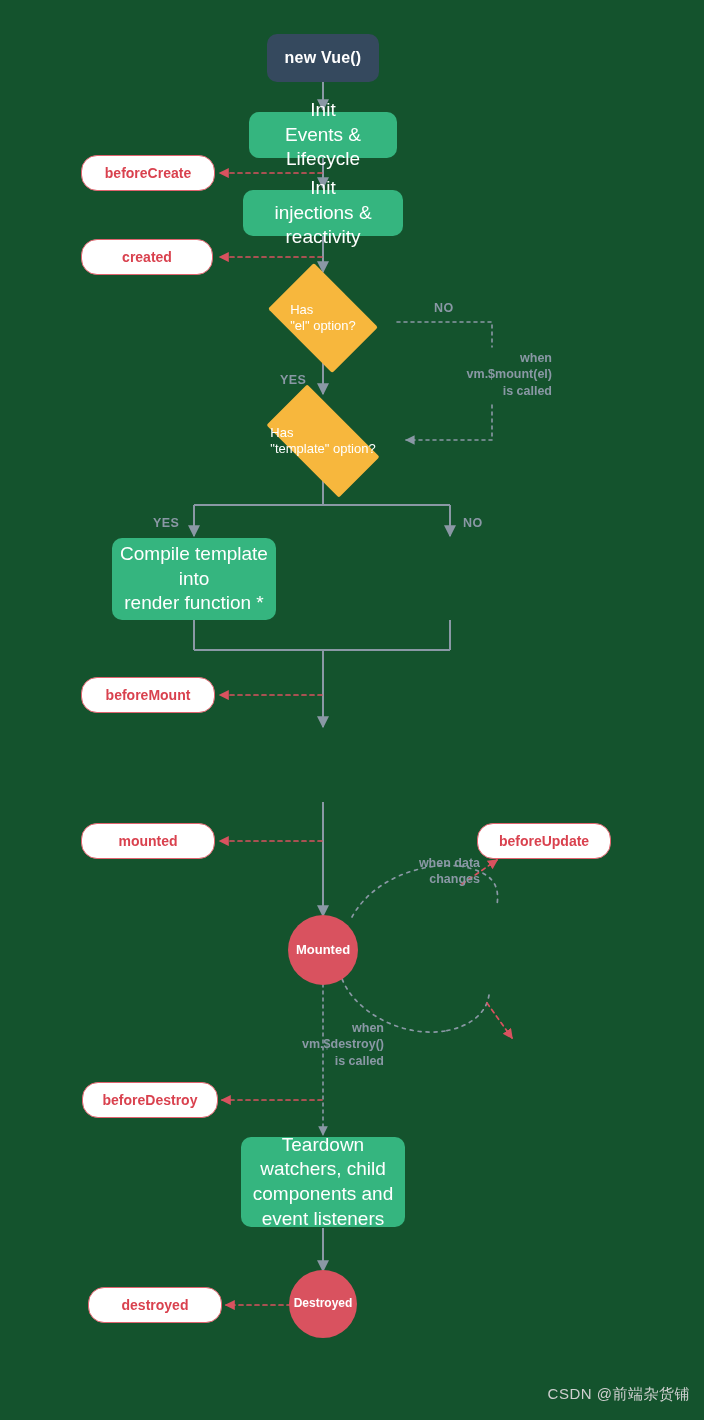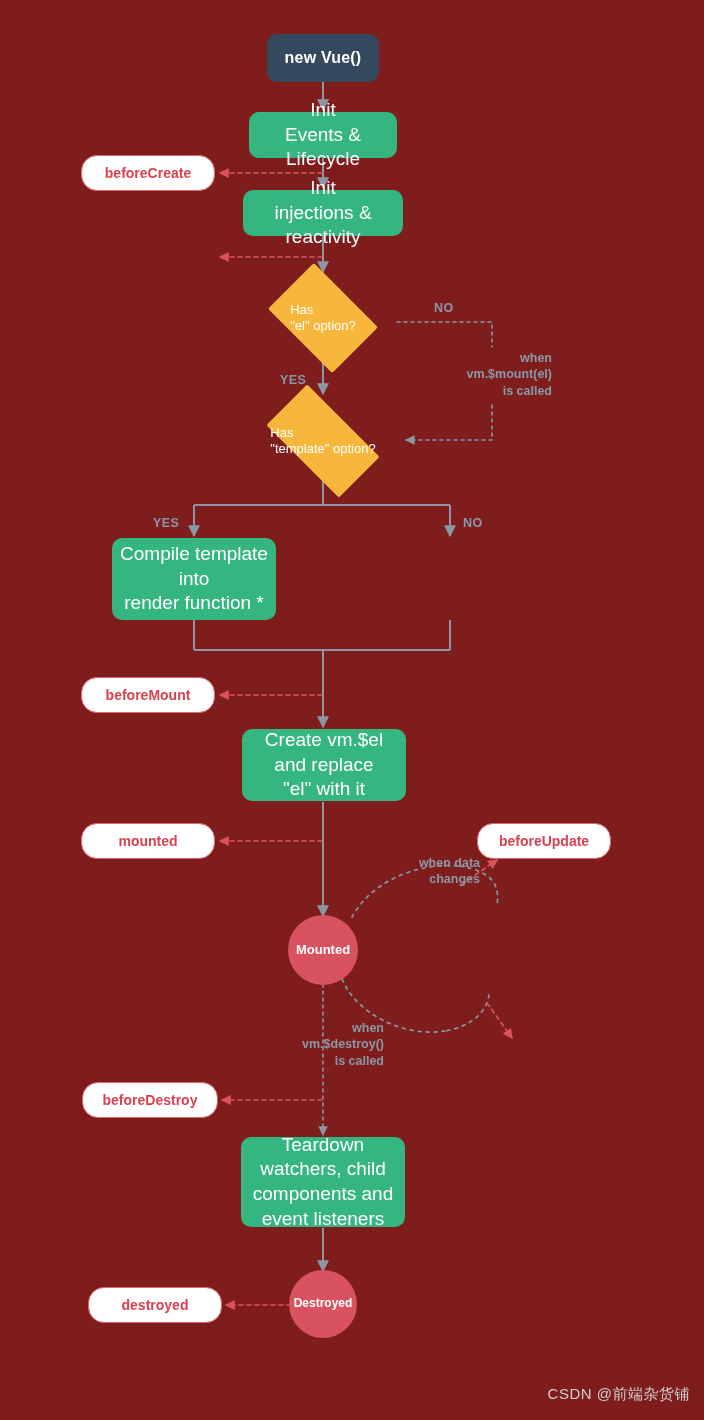--- a/index.html
+++ b/index.html
@@ -7,21 +7,21 @@
     width: 704px;
     height: 1420px;
     background: #ffffff;
     font-family: "Liberation Sans", "DejaVu Sans", sans-serif;
     overflow: hidden;
   }
   #stage {
     position: relative;
     width: 704px;
     height: 1420px;
-    background: #7f1d1d;
+    background: #14532d;
     padding-left: 16px;
   }
   svg.wires {
     position: absolute;
     left: 0; top: 0;
     width: 704px; height: 1420px;
     pointer-events: none;
   }
   .node {
     position: absolute;
@@ -228,25 +228,20 @@
 "template" option?</div>
   </div>
 
   <div class="node green" style="left:112px; top:538px; width:164px; height:82px; white-space:pre-line;">
     <span>Compile template
 into
 render function *</span>
   </div>
 
 
-  <div class="node green" style="left:242px; top:729px; width:164px; height:72px; white-space:pre-line;">
-    <span>Create vm.$el
-and replace
-"el" with it</span>
-  </div>
 
   <div class="node circle" style="left:288px; top:915px; width:70px; height:70px;">
     <span>Mounted</span>
   </div>
 
 
   <div class="node green" style="left:241px; top:1137px; width:164px; height:90px; white-space:pre-line;">
     <span>Teardown
 watchers, child
 components and
@@ -254,20 +249,23 @@
   </div>
 
   <div class="node circle" style="left:289px; top:1270px; width:68px; height:68px; font-size:12px;">
     <span>Destroyed</span>
   </div>
 
   <div class="node pill" style="left:81px; top:155px; width:134px; height:36px;">
     <span>beforeCreate</span>
   </div>
 
+  <div class="node pill" style="left:81px; top:239px; width:132px; height:36px;">
+    <span>created</span>
+  </div>
 
   <div class="node pill" style="left:81px; top:677px; width:134px; height:36px;align-items:center;">
     <span>beforeMount</span>
   </div>
 
   <div class="node pill" style="left:81px; top:823px; width:134px; height:36px;">
     <span>mounted</span>
   </div>
 
   <div class="node pill" style="left:477px; top:823px; width:134px; height:36px;">

